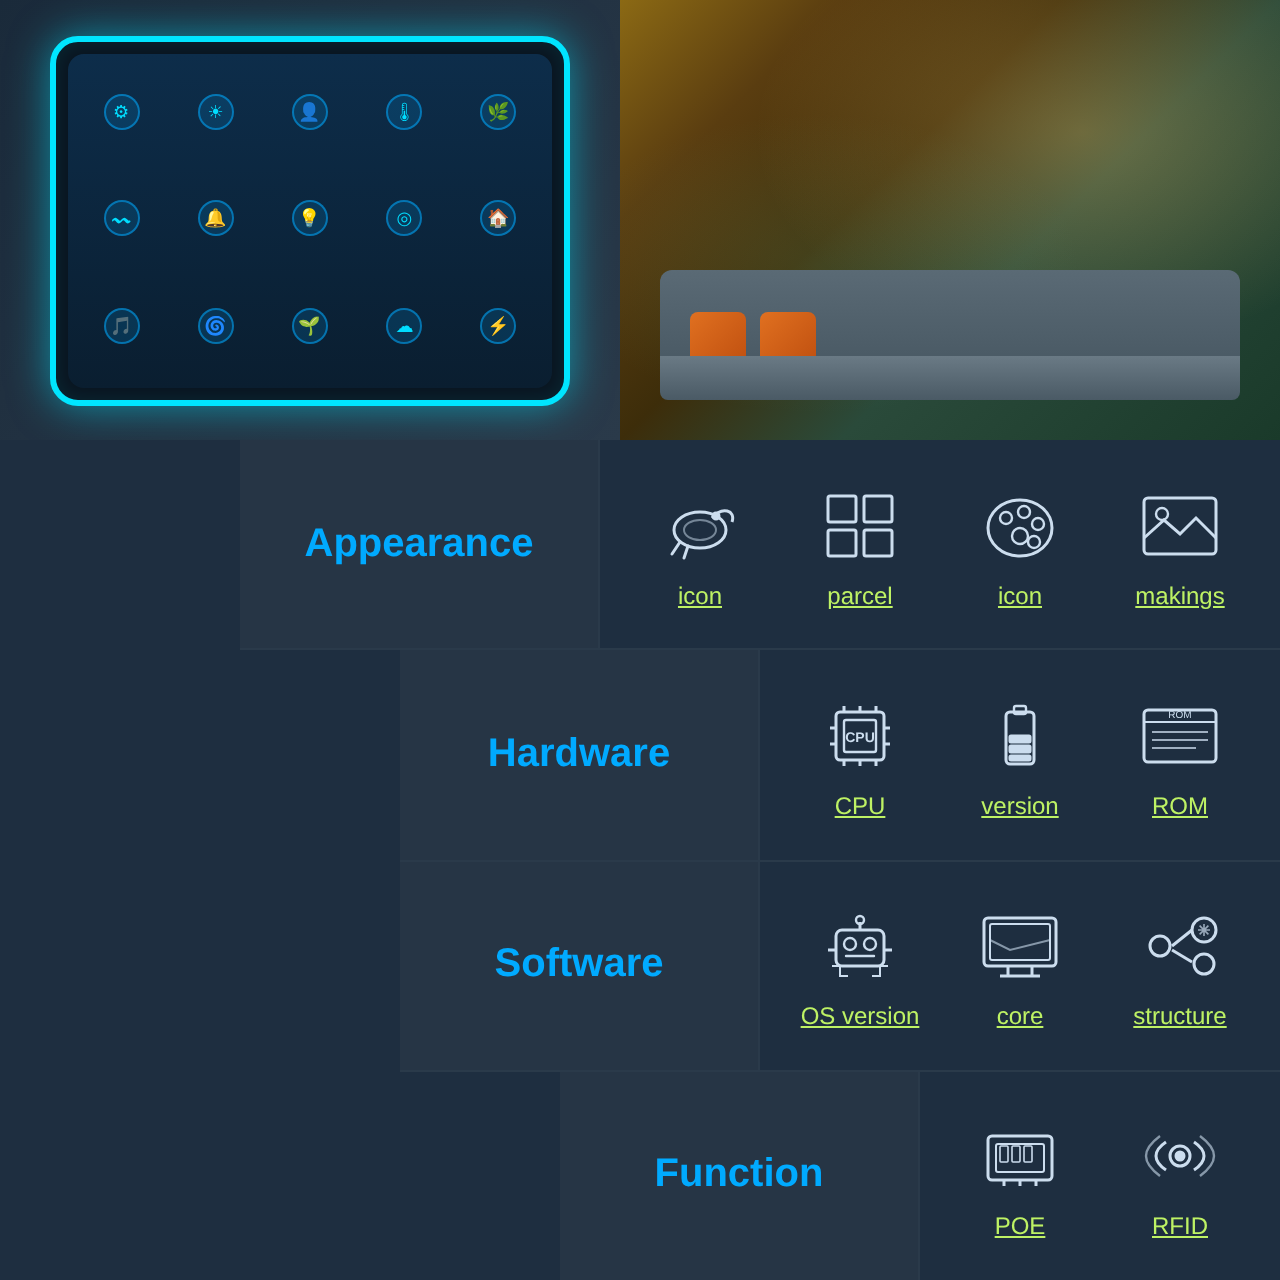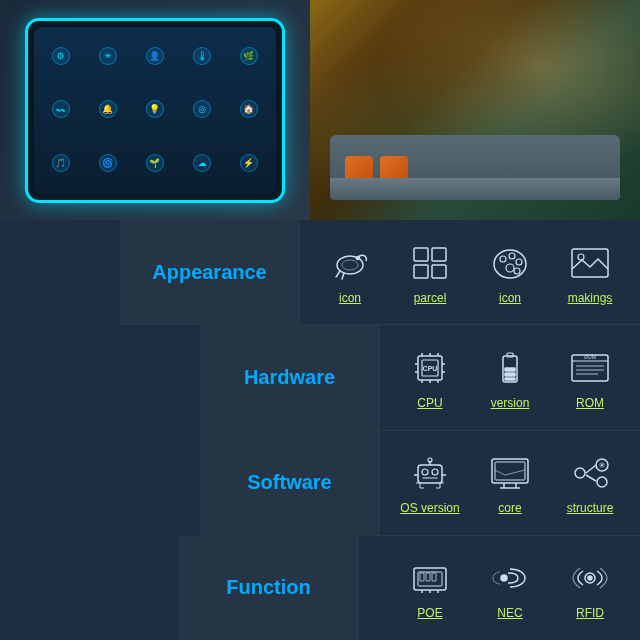--- a/index.html
+++ b/index.html
@@ -144,21 +144,21 @@
       align-items: flex-end;
     }
 
     .category-row {
       flex: 1;
       display: flex;
       align-items: center;
       border-bottom: 1px solid #2a3a4a;
     }
 
-    .category-row:last-child { border-bottom: none; gap: 21px; }
+    .category-row:last-child { border-bottom: none; }
 
     .cat-label {
       width: 180px;
       min-width: 180px;
       height: 100%;
       display: flex;
       align-items: center;
       justify-content: center;
       background: #263545;
       border-right: 1px solid #2a3a4a;
@@ -483,33 +483,20 @@
             <rect x="20" y="15" width="4" height="8" rx="0.5" stroke="#ccddee" stroke-width="0.8"></rect>
             <rect x="26" y="15" width="4" height="8" rx="0.5" stroke="#ccddee" stroke-width="0.8"></rect>
             <line x1="16" y1="32" x2="16" y2="35" stroke="#ccddee" stroke-width="1.5"></line>
             <line x1="24" y1="32" x2="24" y2="35" stroke="#ccddee" stroke-width="1.5"></line>
             <line x1="32" y1="32" x2="32" y2="35" stroke="#ccddee" stroke-width="1.5"></line>
           </svg>
         </div>
         <span class="icon-label">POE</span>
       </div>
 
-      <div class="cat-item">
-        <div class="icon-box">
-          <svg width="48" height="40" viewBox="0 0 48 40">
-
-            <circle cx="18" cy="20" r="3" fill="#ccddee"></circle>
-            <path d="M22 15 C28 15, 32 17, 32 20 C32 23, 28 25, 22 25" stroke="#ccddee" stroke-width="1.5" fill="none"></path>
-            <path d="M24 11 C33 11, 39 15, 39 20 C39 25, 33 29, 24 29" stroke="#ccddee" stroke-width="1.5" fill="none"></path>
-
-            <path d="M14 14 C10 14, 7 17, 7 20 C7 23, 10 26, 14 26" stroke="#ccddee" stroke-width="1" fill="none" opacity="0.5"></path>
-          </svg>
-        </div>
-        <span class="icon-label">NEC</span>
-      </div>
 
       <div class="cat-item">
         <div class="icon-box">
           <svg width="48" height="40" viewBox="0 0 48 40">
 
             <circle cx="24" cy="20" r="5" stroke="#ccddee" stroke-width="1.5"></circle>
             <circle cx="24" cy="20" r="2" fill="#ccddee"></circle>
             <path d="M17 13 C14 15, 12 17, 12 20 C12 23, 14 25, 17 27" stroke="#ccddee" stroke-width="1.5" fill="none"></path>
             <path d="M31 13 C34 15, 36 17, 36 20 C36 23, 34 25, 31 27" stroke="#ccddee" stroke-width="1.5" fill="none"></path>
             <path d="M14 10 C10 13, 7 16, 7 20 C7 24, 10 27, 14 30" stroke="#ccddee" stroke-width="1.2" fill="none" opacity="0.6"></path>

